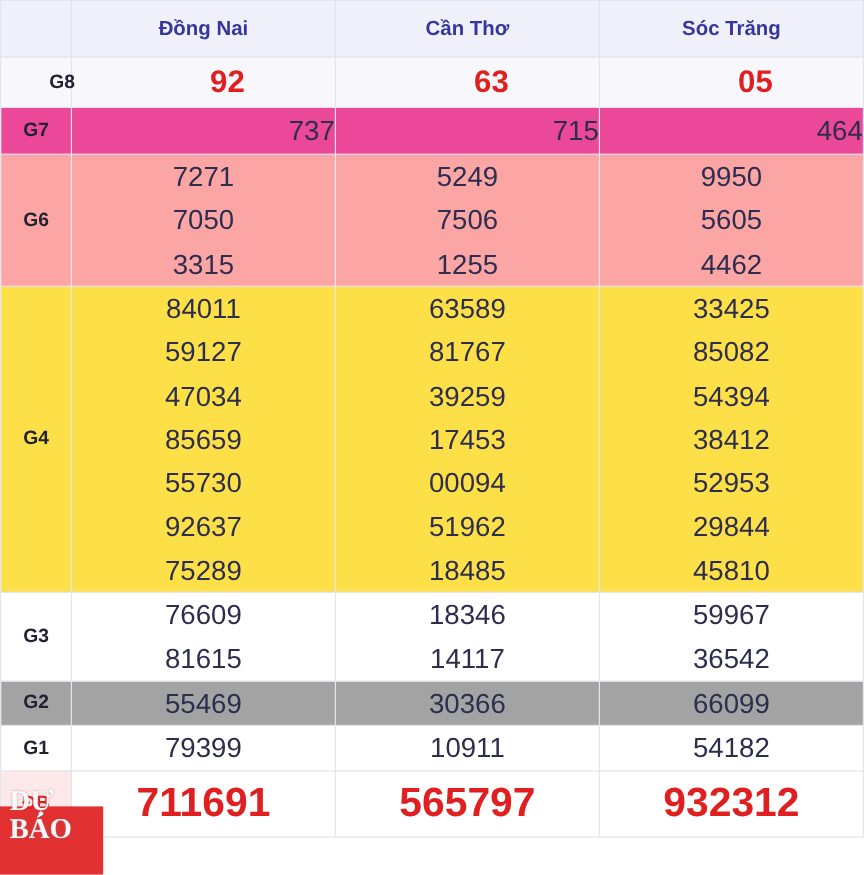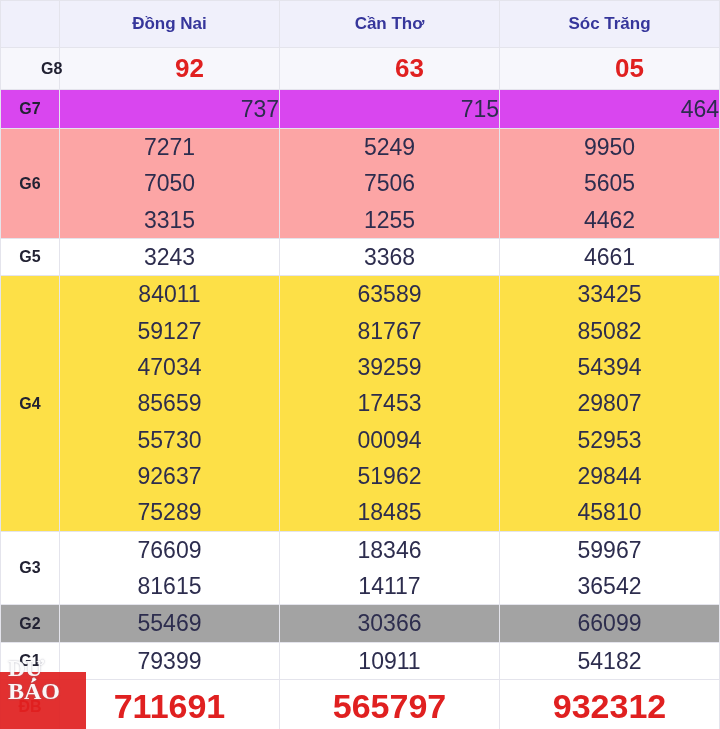--- a/index.html
+++ b/index.html
@@ -78,21 +78,21 @@
     background: #fde9e9;
     color: #e02020;
   }
   tr.gdb td.nums {
     background: #ffffff;
     color: #e02020;
     font-size: 34px;
     font-weight: bold;
     height: 54px;
   }
-  tr.g7 td.prize-label, tr.g7 td.nums { background: #d946ef; }
+  tr.g7 td.prize-label, tr.g7 td.nums { background: #ec4899; }
   .watermark {
     position: absolute;
     left: 8px;
     top: 657px;
     width: 70px;
     font-family: Liberation Serif, serif;
     font-weight: bold;
     font-size: 24px;
     color: rgba(255,255,255,0.95);
     letter-spacing: 0px;
@@ -168,32 +168,20 @@
         <span class="n">7506</span>
         <span class="n">1255</span>
       </td>
       <td class="nums">
         <span class="n">9950</span>
         <span class="n">5605</span>
         <span class="n">4462</span>
       </td>
     </tr>
 
-    <tr class="g5">
-      <td class="prize-label">G5</td>
-      <td class="nums">
-            <span class="n">3243</span>
-          </td>
-      <td class="nums">
-            <span class="n">3368</span>
-          </td>
-      <td class="nums">
-            <span class="n">4661</span>
-          </td>
-    </tr>
 
     <tr class="g4">
       <td class="prize-label">G4</td>
       <td class="nums">
         <span class="n">84011</span>
         <span class="n">59127</span>
         <span class="n">47034</span>
         <span class="n">85659</span>
         <span class="n">55730</span>
         <span class="n">92637</span>
@@ -205,21 +193,21 @@
         <span class="n">39259</span>
         <span class="n">17453</span>
         <span class="n">00094</span>
         <span class="n">51962</span>
         <span class="n">18485</span>
       </td>
       <td class="nums">
         <span class="n">33425</span>
         <span class="n">85082</span>
         <span class="n">54394</span>
-        <span class="n">29807</span>
+        <span class="n">38412</span>
         <span class="n">52953</span>
         <span class="n">29844</span>
         <span class="n">45810</span>
       </td>
     </tr>
 
     <tr class="g3">
       <td class="prize-label">G3</td>
       <td class="nums">
         <span class="n">76609</span>

